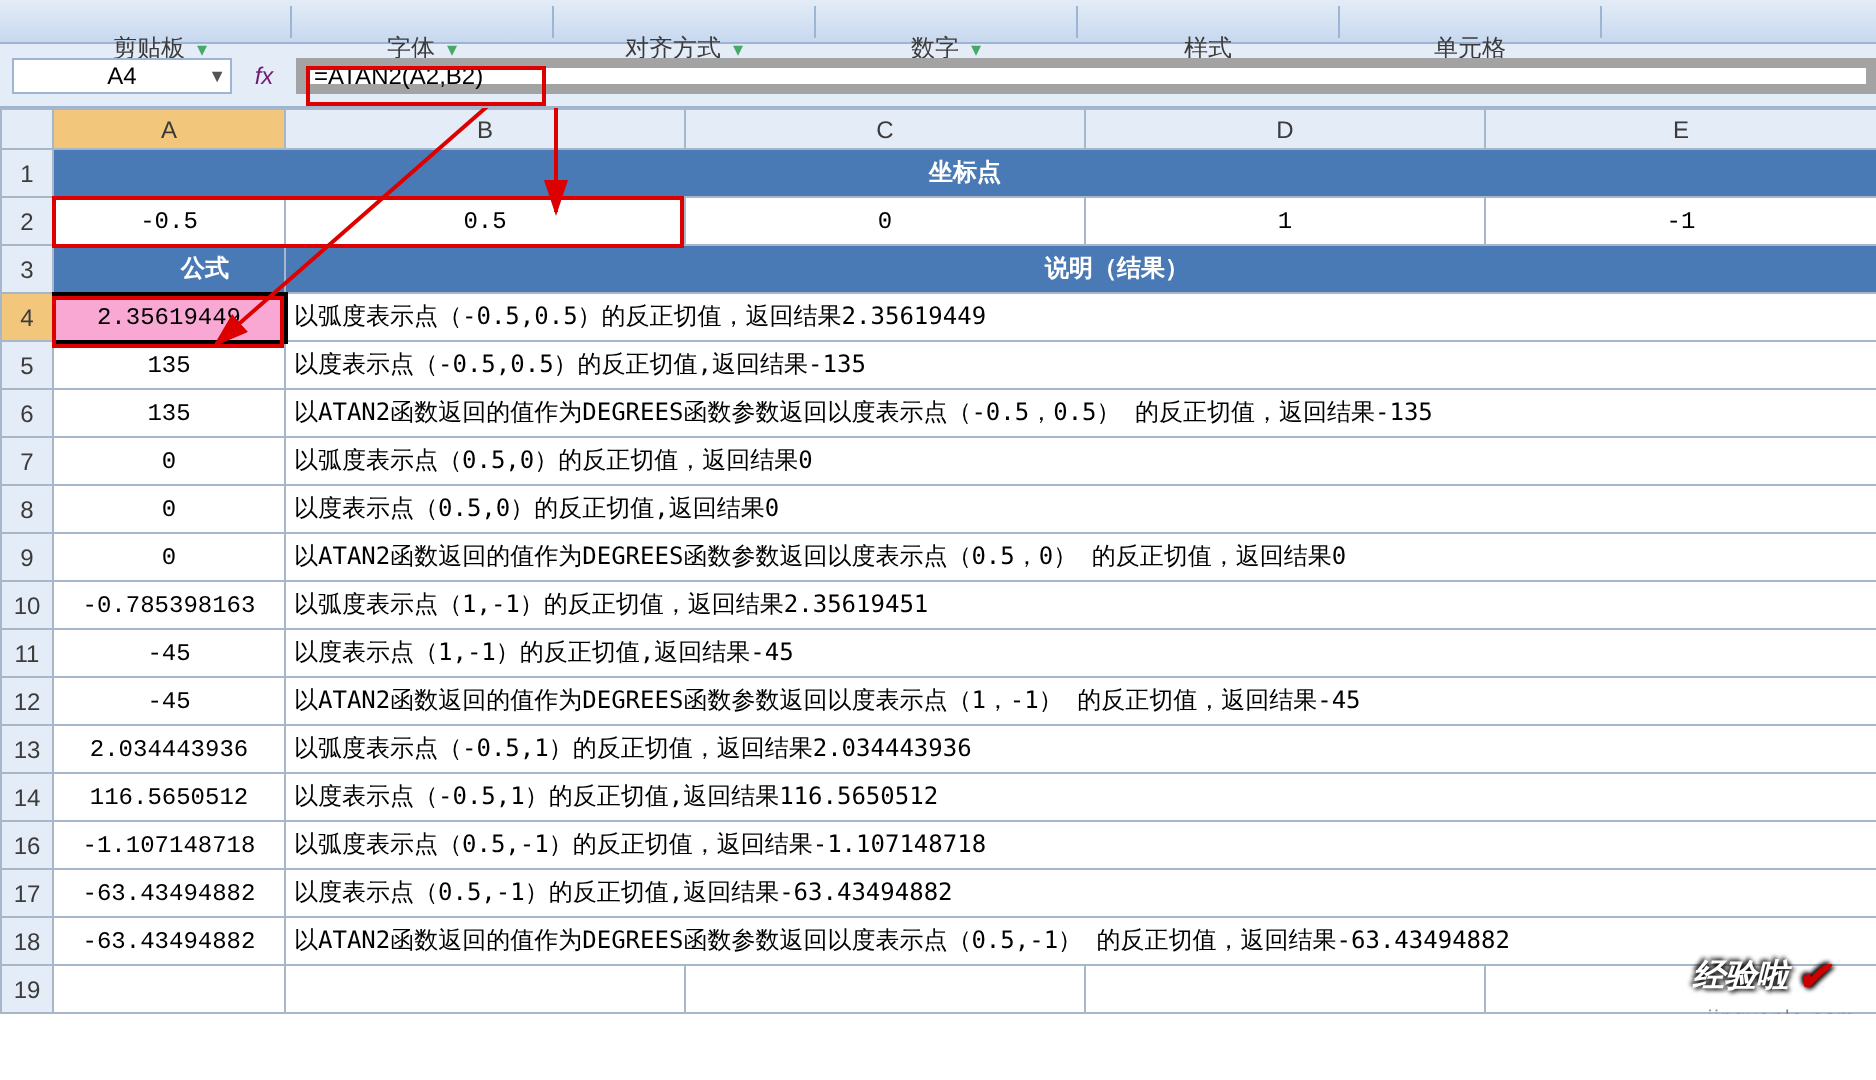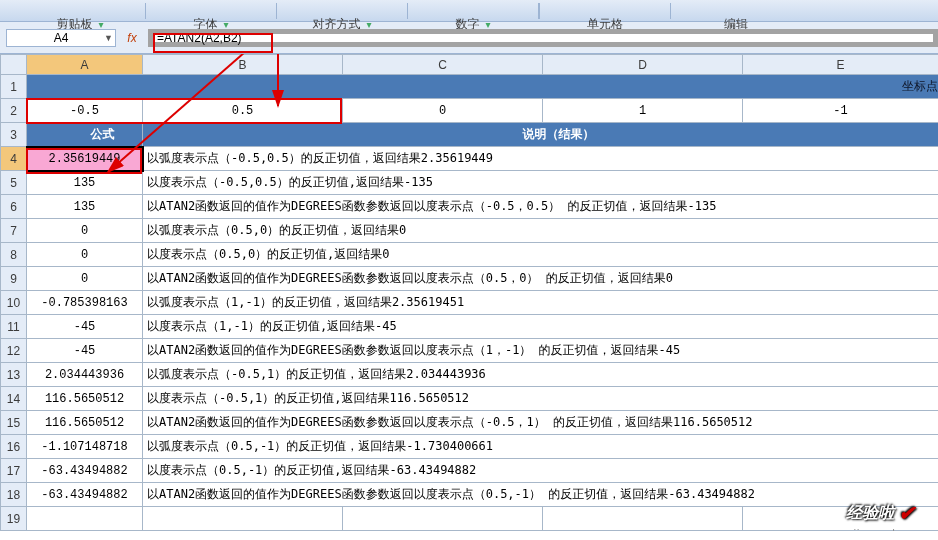--- a/index.html
+++ b/index.html
@@ -7,39 +7,39 @@
   
   .ribbon-tabs { display: flex; height: 22px; background: linear-gradient(#e4ecf7,#c7d8ee); border-bottom: 1px solid #9db4d3; align-items: center; padding-left: 15px; }
   .ribbon-tab { padding: 0 8px; color: #3b3b3b; position: relative; display:flex; align-items:center; gap:6px; width:130px; justify-content:center;margin-top:28px; }
   .ribbon-tab .exp { font-size:10px; color:#4a6; }
   .ribbon-sep { width:1px; height:16px; background:#9db4d3; }
 
   .namebox-row { display:flex; align-items:center; height:32px; background:#e4ecf7; border-bottom:1px solid #9db4d3; }
   .namebox { width:110px; height:18px; background:#fff; border:1px solid #9db4d3; display:flex; align-items:center; justify-content:center; margin-left:6px; position:relative; }
   .namebox .dd { position:absolute; right:2px; font-size:9px; color:#555; }
   .fx-btns { display:flex; gap:4px; margin:0 8px; color:#555; }
-  .fx-icon { width:16px; text-align:center; font-style:italic; color:#c2410c; }
+  .fx-icon { width:16px; text-align:center; font-style:italic; color:#701a75; }
   .formula-input { flex:1; height:18px; background:#fff; border:5px solid #a3a3a3; display:flex; align-items:center; padding:0 4px; position:relative; }
   .formula-highlight { position:absolute; left:0; top:-1px; height:20px; width:120px; border:2px solid #d00; pointer-events:none; }
 
   .arrow-svg { position:absolute; left:0; top:0; pointer-events:none; z-index:50; }
 
   .sheet-wrap { position:relative; }
   .sheet { border-collapse:collapse; table-layout:fixed; width:938px; }
   .sheet td, .sheet th { border:1px solid #a7b7c9; height:24px; overflow:hidden; white-space:nowrap; }
   .corner { width:26px; background:#e4ecf7; }
   .rowhdr { width:26px; background:#e4ecf7; text-align:center; color:#3b3b3b; font-weight:normal; }
   .colhdr { background:#e4ecf7; text-align:center; font-weight:normal; color:#3b3b3b; }
   .colA { width:116px; }
   .colB { width:200px; }
   .colC { width:200px; }
   .colD { width:200px; }
   .colE { width:196px; }
 
-  .title-row td.cell { background:#4a7ab5; color:#0f172a; text-align:right; font-weight:normal; }
+  .title-row td.cell { background:#4a7ab5; color:#ffffff; text-align:center; font-weight:bold; }
   .subtitle-row td.cell { background:#4a7ab5; color:#fff; text-align:center; font-weight:bold;padding-left:36px; }
   .num { text-align:center; font-family:"Courier New", monospace; }
   .desc { text-align:left; padding:0 4px; font-family:"SimSun", monospace; }
   .merged-desc { border-left:1px solid #a7b7c9; }
 
   .red-box-a4 { position:absolute; border:2px solid #d00; pointer-events:none; }
   .red-box-row2 { position:absolute; border:2px solid #d00; pointer-events:none; }
   .sel-rowhdr { background:#f3c77b !important; }
   .sel-colhdr { background:#f3c77b !important; }
   .sel-cell { background:#f9a8d4; outline:2px solid #000; outline-offset:-1px; }
@@ -67,28 +67,28 @@
   <div class="ribbon-tab">
       <span>对齐方式</span>
       <span class="exp">▾</span>
     </div>
   <div class="ribbon-sep"></div>
   <div class="ribbon-tab">
       <span>数字</span>
       <span class="exp">▾</span>
     </div>
   <div class="ribbon-sep"></div>
+  <div class="ribbon-tab">
+      <span>样式</span>
+    </div>
   <div class="ribbon-sep"></div>
   <div class="ribbon-tab">
       <span>单元格</span>
     </div>
   <div class="ribbon-sep"></div>
-  <div class="ribbon-tab">
-      <span>编辑</span>
-    </div>
 </div>
 
 <div class="namebox-row">
   <div class="namebox">
     <span>A4</span>
     <span class="dd">▼</span>
   </div>
   <div class="fx-btns">
     <span class="fx-icon">fx</span>
   </div>
@@ -196,28 +196,23 @@
           <th class="rowhdr">13</th>
           <td class="cell num">2.034443936</td>
           <td class="cell desc merged-desc" colspan="4">以弧度表示点（-0.5,1）的反正切值，返回结果2.034443936</td>
         </tr>
         <tr>
           <th class="rowhdr">14</th>
           <td class="cell num">116.5650512</td>
           <td class="cell desc merged-desc" colspan="4">以度表示点（-0.5,1）的反正切值,返回结果116.5650512</td>
         </tr>
         <tr>
-          <th class="rowhdr">15</th>
-          <td class="cell num">116.5650512</td>
-          <td class="cell desc merged-desc" colspan="4">以ATAN2函数返回的值作为DEGREES函数参数返回以度表示点（-0.5，1） 的反正切值，返回结果116.5650512</td>
-        </tr>
-        <tr>
           <th class="rowhdr">16</th>
           <td class="cell num">-1.107148718</td>
-          <td class="cell desc merged-desc" colspan="4">以弧度表示点（0.5,-1）的反正切值，返回结果-1.730400661</td>
+          <td class="cell desc merged-desc" colspan="4">以弧度表示点（0.5,-1）的反正切值，返回结果-1.107148718</td>
         </tr>
         <tr>
           <th class="rowhdr">17</th>
           <td class="cell num">-63.43494882</td>
           <td class="cell desc merged-desc" colspan="4">以度表示点（0.5,-1）的反正切值,返回结果-63.43494882</td>
         </tr>
         <tr>
           <th class="rowhdr">18</th>
           <td class="cell num">-63.43494882</td>
           <td class="cell desc merged-desc" colspan="4">以ATAN2函数返回的值作为DEGREES函数参数返回以度表示点（0.5,-1） 的反正切值，返回结果-63.43494882</td>

